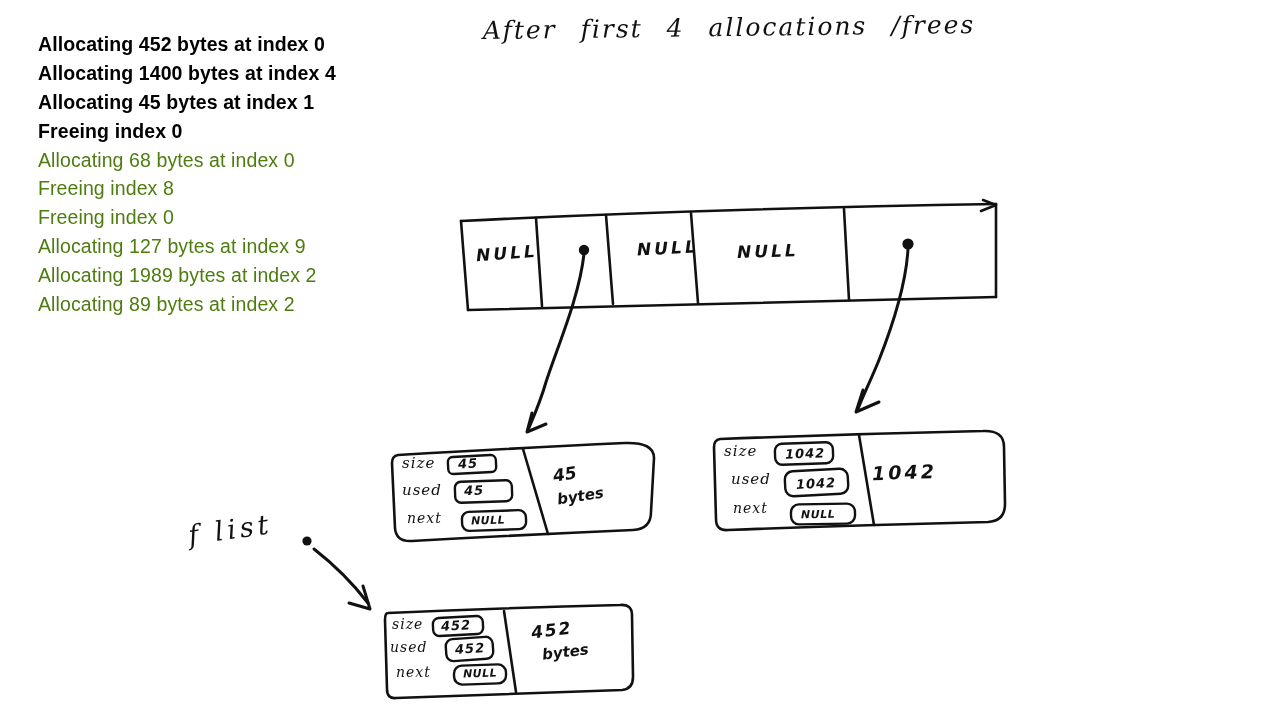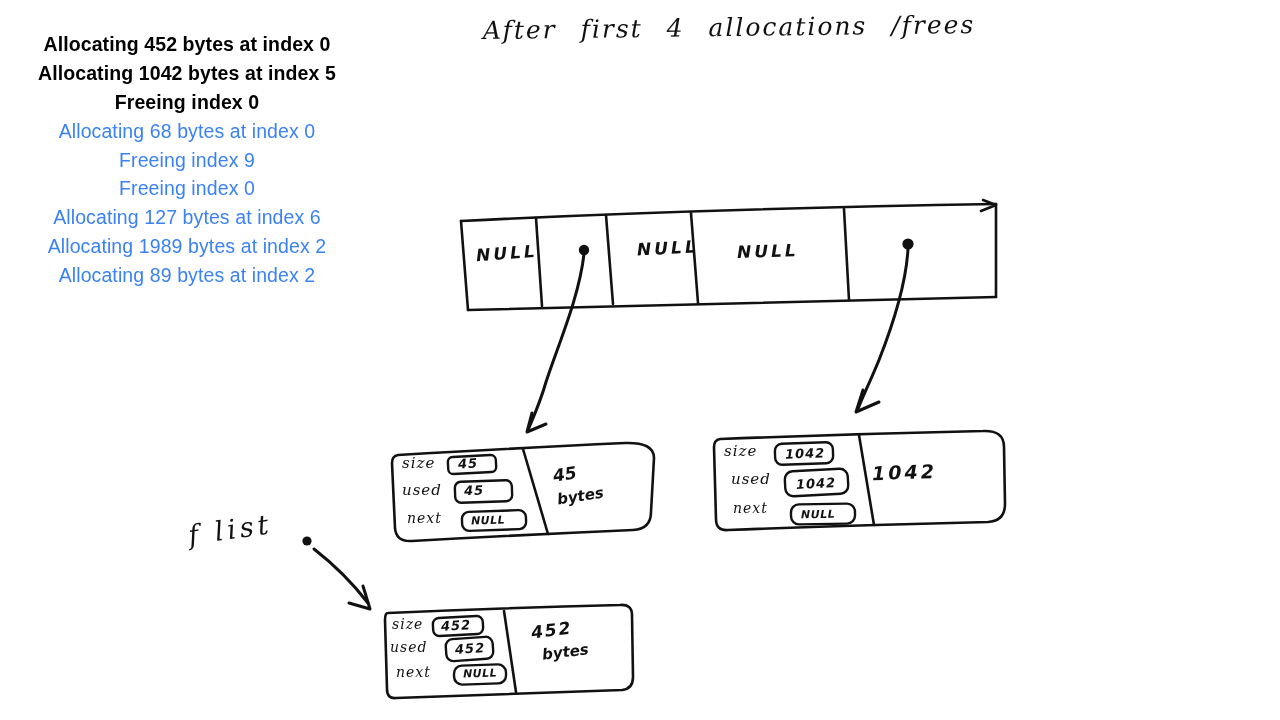--- a/index.html
+++ b/index.html
@@ -11,25 +11,24 @@
     font-family: "Liberation Sans", sans-serif;
     color: #111111;
   }
   .abs { position: absolute; white-space: nowrap; }
 
   
   .log {
     position: absolute; left: 38px; top: 30px;
     font-family: "Liberation Sans", sans-serif;
     font-size: 19.5px;
-    text-align: center;
   }
   .log .entry { height: 28.9px; line-height: 28.9px; white-space: nowrap; letter-spacing: 0.1px; }
   .log .entry.done    { font-weight: 700; color: #000000; }
-  .log .entry.pending { font-weight: 400; color: #3b82f6; }
+  .log .entry.pending { font-weight: 400; color: #4d7c0f; }
 
   
   .hw-serif { font-family: "DejaVu Serif", serif; font-style: italic; color: #111; }
   .hw-sans  { font-family: "DejaVu Sans", sans-serif; font-style: italic; color: #111; }
 
   .title {
     left: 483px; top: 13px;
     font-size: 25px; letter-spacing: 2px; word-spacing: 14px;
     transform: rotate(-0.7deg);
   }
@@ -50,26 +49,27 @@
   .note { font-weight: 600; }
 
   svg.sketch { position: absolute; left: 0; top: 0; }
   svg.sketch path, svg.sketch rect { stroke: #111111; fill: none; stroke-linecap: round; stroke-linejoin: round; }
 </style>
 </head>
 <body>
 
 <div class="log">
   <div class="entry done">Allocating 452 bytes at index 0</div>
-  <div class="entry done">Allocating 1042 bytes at index 5</div>
+  <div class="entry done">Allocating 1400 bytes at index 4</div>
+  <div class="entry done">Allocating 45 bytes at index 1</div>
   <div class="entry done">Freeing index 0</div>
   <div class="entry pending">Allocating 68 bytes at index 0</div>
-  <div class="entry pending">Freeing index 9</div>
+  <div class="entry pending">Freeing index 8</div>
   <div class="entry pending">Freeing index 0</div>
-  <div class="entry pending">Allocating 127 bytes at index 6</div>
+  <div class="entry pending">Allocating 127 bytes at index 9</div>
   <div class="entry pending">Allocating 1989 bytes at index 2</div>
   <div class="entry pending">Allocating 89 bytes at index 2</div>
 </div>
 
 <div class="abs hw-serif title">After first 4 allocations /frees</div>
 
 <svg class="sketch" width="1280" height="720" viewBox="0 0 1280 720">
 
   <g stroke-width="2.6">
     <path d="M461 221 Q 700 209 996 204"></path>

